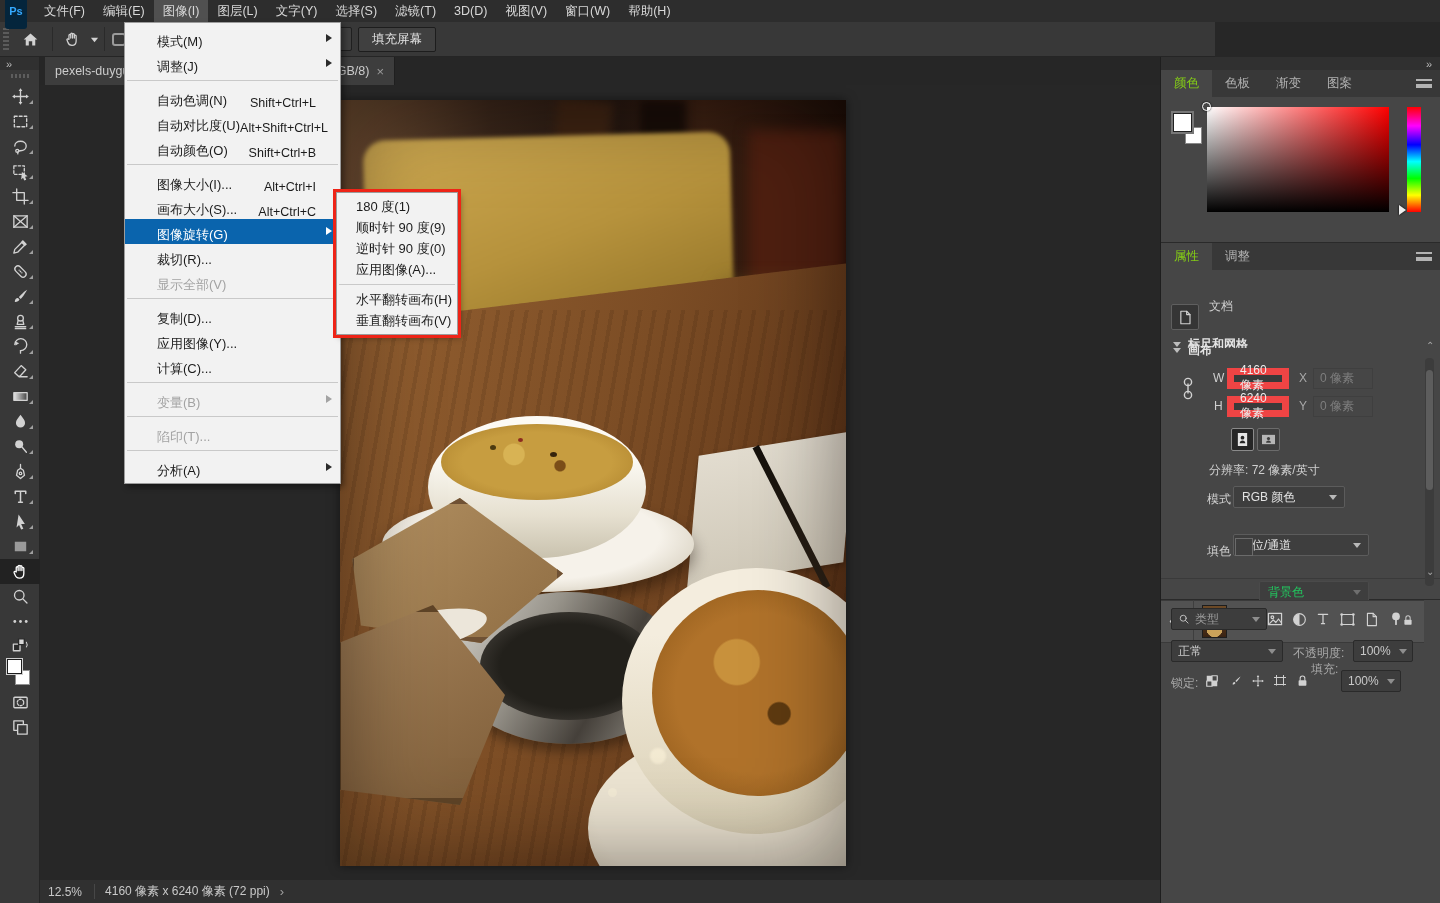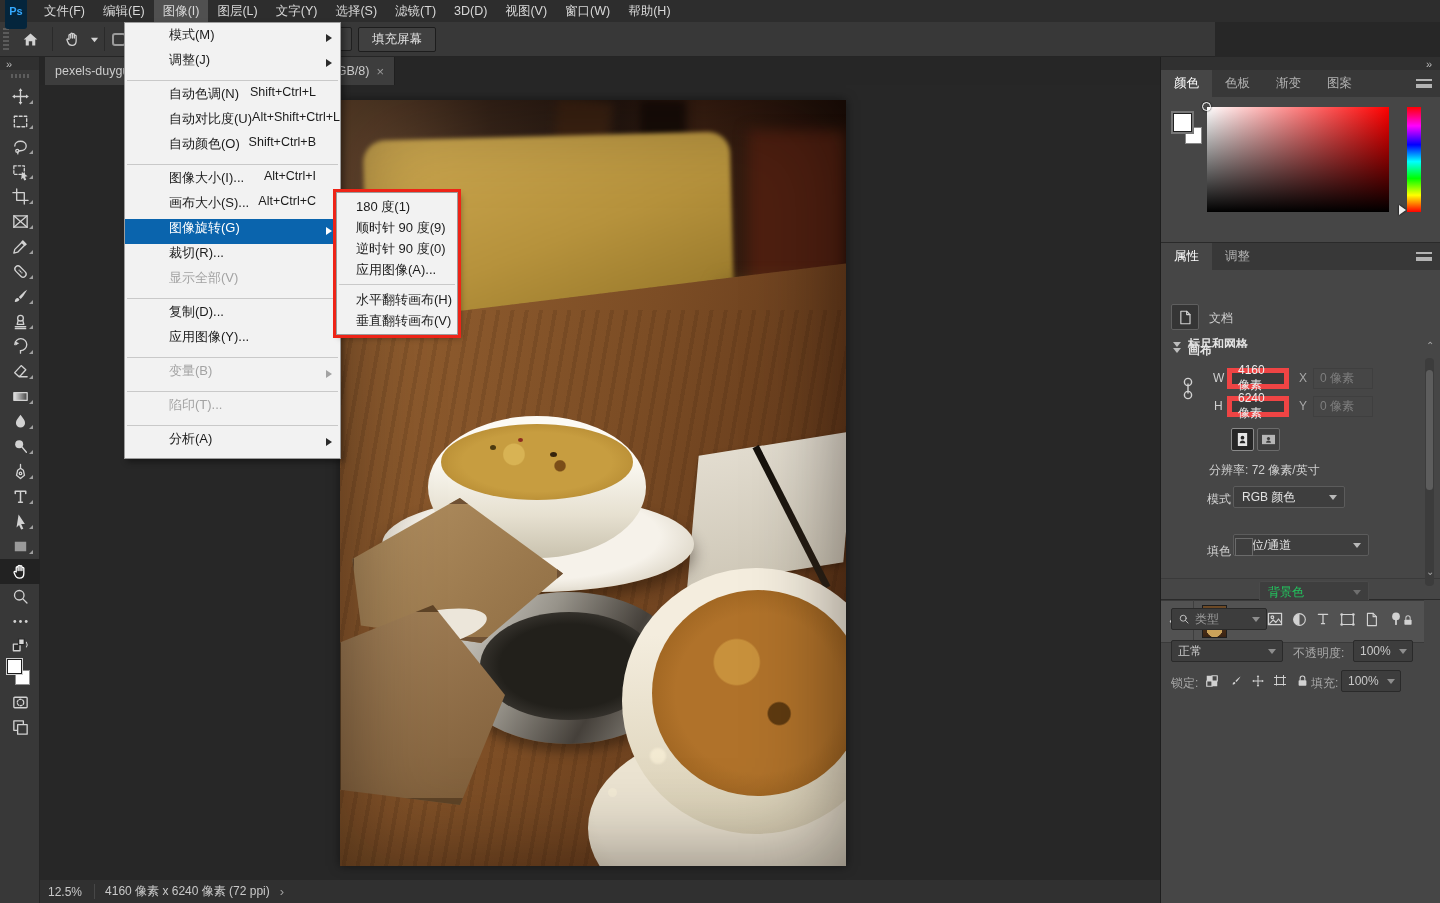--- a/index.html
+++ b/index.html
@@ -53,41 +53,41 @@
   .sb-zoom{padding:0 12px 0 8px}
   .sb-div{width:1px;height:15px;background:#474747}
   .sb-size{padding:0 10px}
   .sb-chev{color:#9f9f9f;font-size:13px}
 
   
   .dock{left:1160px;top:57px;width:280px;height:846px;background:#464646;border-left:1px solid #1e1e1e}
   .dock-head{height:13px;background:#303030;display:flex;justify-content:flex-end;align-items:center;padding-right:8px;color:#b9b9b9;font-size:11px}
   .ptabs{height:27px;background:#383838;display:flex;align-items:flex-end;position:relative}
   .ptab{height:27px;display:flex;align-items:center;padding:0 13px;color:#b3b3b3;font-size:12.5px}
-  .ptab.on{background:#464646;color:#ffffff}
+  .ptab.on{background:#464646;color:#84cc16}
   .burger{position:absolute;right:8px;top:9px;width:16px;height:9px;border-top:2px solid #b3b3b3;border-bottom:2px solid #b3b3b3}
   .burger::after{content:"";display:block;margin-top:2.5px;border-top:2px solid #b3b3b3}
 
   .colorpanel{position:relative;height:146px;border-bottom:1px solid #2a2a2a}
   .cp-swatches{left:12px;top:16px;width:34px;height:36px}
   .cp-swatches .b{position:absolute;left:12px;top:14px;width:17px;height:17px;background:#fff;border:1px solid #888}
   .cp-swatches .f{position:absolute;left:0;top:0;width:19px;height:19px;background:#fff;border:1px solid #222;box-shadow:0 0 0 2px #777}
   .cp-field{left:46px;top:10px;width:182px;height:105px;
     background:linear-gradient(to bottom,rgba(0,0,0,0),#000),linear-gradient(to right,#fff,#f00)}
   .cp-cursor{left:41px;top:5px;width:9px;height:9px;border:1.5px solid #fff;border-radius:50%;box-shadow:0 0 2px #000}
   .cp-hue{left:246px;top:10px;width:14px;height:105px;
     background:linear-gradient(#f00,#f0f 18%,#00f 36%,#0ff 52%,#0f0 68%,#ff0 84%,#f00)}
   .cp-huemark{left:238px;top:108px;width:0;height:0;border-top:5px solid transparent;border-bottom:5px solid transparent;border-left:7px solid #efefef;filter:drop-shadow(0 0 1px #000)}
 
   .propspanel{position:relative;height:330px;border-bottom:1px solid #2a2a2a}
   .row{position:absolute;display:flex;align-items:center;color:#cfcfcf}
   .docbtn{left:10px;top:34px;width:28px;height:26px;background:#353535;border:1px solid #5f5f5f;border-radius:2px;display:flex;align-items:center;justify-content:center}
   .sect{color:#e3e3e3;font-weight:bold}
   .chevd{width:0;height:0;border-left:4px solid transparent;border-right:4px solid transparent;border-top:5px solid #bdbdbd;margin-right:7px}
-  .fld{height:21px;background:#3a3a3a;border:5px solid #ef4444;display:flex;align-items:center;padding:0 6px;color:#ececec}
+  .fld{height:21px;background:#3a3a3a;border:7px solid #ef4444;display:flex;align-items:center;padding:0 6px;color:#ececec}
   .fld.dis{background:transparent;border:1px solid #3f3f3f;color:#7e7e7e}
   .ddl{height:22px;background:#3e3e3e;border:1px solid #5c5c5c;border-radius:2px;display:flex;align-items:center;padding:0 8px;color:#e2e2e2;position:relative}
   .ddl .cv{position:absolute;right:7px;top:8px;border-left:4px solid transparent;border-right:4px solid transparent;border-top:5px solid #b9b9b9}
   .ddl.dis{border-color:#4a4a4a;color:#22c55e}.ddl.dis .cv{border-top-color:#6e6e6e}
   .oribtn{width:23px;height:23px;border:1px solid #6b6b6b;border-radius:2px;display:flex;align-items:center;justify-content:center;background:#3e3e3e}
   .oribtn.on{background:#262626;border-color:#8a8a8a}
   .clip-sect{left:0;top:318px;width:279px;height:12px;overflow:hidden}
   .scrolltrack{left:264px;top:88px;width:9px;height:228px;background:#3c3c3c;border-radius:4px}
   .scrollthumb{left:265px;top:100px;width:7px;height:120px;background:#5d5d5d;border-radius:4px}
   .scrollarr{color:#a5a5a5;font-size:10px}
@@ -101,21 +101,21 @@
   .thumb{width:25px;height:33px;margin-left:8px;border:1px solid #1d1d1d;background:
     radial-gradient(circle at 45% 42%,#e8dfc8 0 22%,transparent 23%),
     radial-gradient(circle at 50% 75%,#caa25a 0 30%,transparent 31%),
     linear-gradient(#6d4a26,#3a2313)}
   .lname{margin-left:10px;color:#e8e8e8}
   .llock{margin-left:auto;margin-right:10px}
 
   
   .menu{left:124px;top:22px;width:217px;background:#f2f2f2;border:1px solid #9c9c9c;
     box-shadow:3px 3px 6px rgba(0,0,0,.4);padding:3px 0;z-index:60;color:#1b1b1b}
-  .mi{height:25px;display:flex;align-items:flex-start;padding:0 24px 0 44px;font-size:13px;position:relative;white-space:nowrap}
+  .mi{height:25px;display:flex;align-items:flex-end;padding:0 24px 0 32px;font-size:13px;position:relative;white-space:nowrap}
   .mi .sc{margin-left:auto;font-size:12.5px}
   .mi .arr{position:absolute;right:8px;top:8px;width:0;height:0;border-left:6px solid #2b2b2b;border-top:4.5px solid transparent;border-bottom:4.5px solid transparent}
   .mi.dis{color:#a3a3a3}.mi.dis .arr{border-left-color:#a3a3a3}
   .mi.hl{background:#0a64ad;color:#fff}.mi.hl .arr{border-left-color:#fff}
   .msep{height:1px;background:#c9c9c9;margin:4px 2px}
   .submenu{left:336px;top:192px;width:122px;background:#f2f2f2;border:1px solid #9c9c9c;
     outline:3px solid #ee2417;box-shadow:3px 3px 6px rgba(0,0,0,.35);padding:3px 0;z-index:61;color:#1b1b1b}
   .smi{height:21px;display:flex;align-items:center;padding:0 10px 0 19px;font-size:13px;white-space:nowrap}
 
   
@@ -444,21 +444,21 @@
       <div class="ptab">调整</div>
       <div class="burger"></div>
     </div>
     <div class="propspanel">
       <div class="abs docbtn">
         <svg width="14" height="15" viewBox="0 0 16 18">
             <path d="M3 1.5h7l4 4v11H3z"></path>
             <path d="M10 1.5v4h4"></path>
           </svg>
       </div>
-      <div class="row" style="left:48px;top:40px">文档</div>
+      <div class="row" style="left:48px;top:28px">文档</div>
       <div class="row" style="left:12px;top:72px">
         <span class="chevd"></span>
         <span class="sect">画布</span>
       </div>
       <div class="abs" style="left:20px;top:104px">
         <svg width="14" height="30" viewBox="0 0 14 30">
             <circle cx="7" cy="8" r="3.6"></circle>
             <circle cx="7" cy="21" r="3.6"></circle>
             <path d="M7 10v9"></path>
           </svg>
@@ -597,21 +597,21 @@
           <svg width="14" height="14" viewBox="0 0 20 20">
             <path d="M5 2v14M15 2v14M2 5h16M2 15h16"></path>
           </svg>
         </div>
       <div class="lp-ico" style="left:130px;top:70px">
           <svg width="13" height="14" viewBox="0 0 16 18">
             <rect class="f" x="3" y="8" width="10" height="7" rx="1"></rect>
             <path d="M5 8V5.5a3 3 0 016 0V8"></path>
           </svg>
         </div>
-      <div class="row lbl-dim" style="left:150px;top:75px">填充:</div>
+      <div class="row lbl-dim" style="left:150px;top:61px">填充:</div>
       <div class="lp-combo" style="left:180px;top:70px;width:60px;color:#c9c9c9">
         <span>100%</span>
         <span style="position:absolute;right:5px;top:8px;border-left:4px solid transparent;border-right:4px solid transparent;border-top:5px solid #8e8e8e;width:0;height:0"></span>
       </div>
 
       <div class="layerrow">
         <div class="eyebox">
           <svg width="17" height="13" viewBox="0 0 20 14">
               <path d="M1.5 7C4.3 3.3 7 1.8 10 1.8S15.7 3.3 18.5 7C15.7 10.7 13 12.2 10 12.2S4.3 10.7 1.5 7z"></path>
               <circle cx="10" cy="7" r="2.6"></circle>
@@ -671,20 +671,23 @@
     <div class="mi dis">
         <span>显示全部(V)</span>
       </div>
     <div class="msep"></div>
     <div class="mi">
         <span>复制(D)...</span>
       </div>
     <div class="mi">
         <span>应用图像(Y)...</span>
       </div>
+    <div class="mi">
+        <span>计算(C)...</span>
+      </div>
     <div class="msep"></div>
     <div class="mi dis">
         <span>变量(B)</span>
         <span class="arr"></span>
       </div>
     <div class="msep"></div>
     <div class="mi dis">
         <span>陷印(T)...</span>
       </div>
     <div class="msep"></div>

